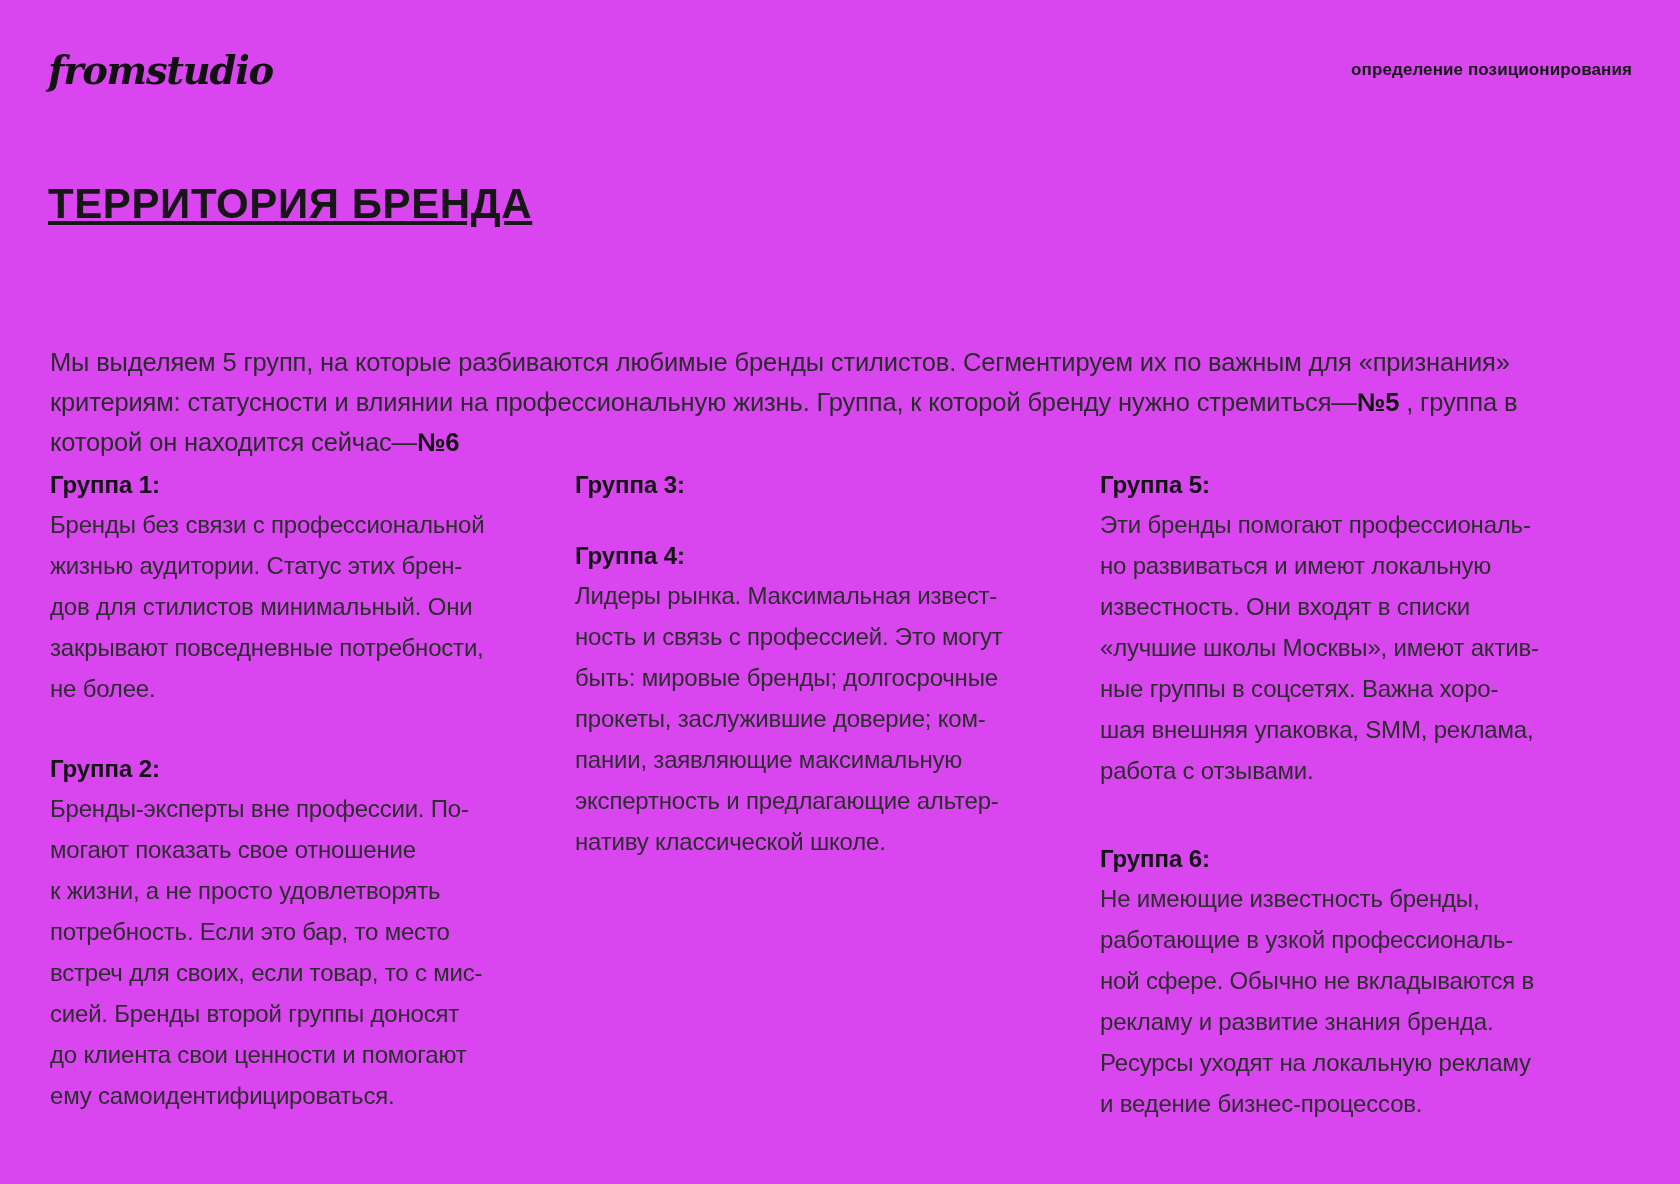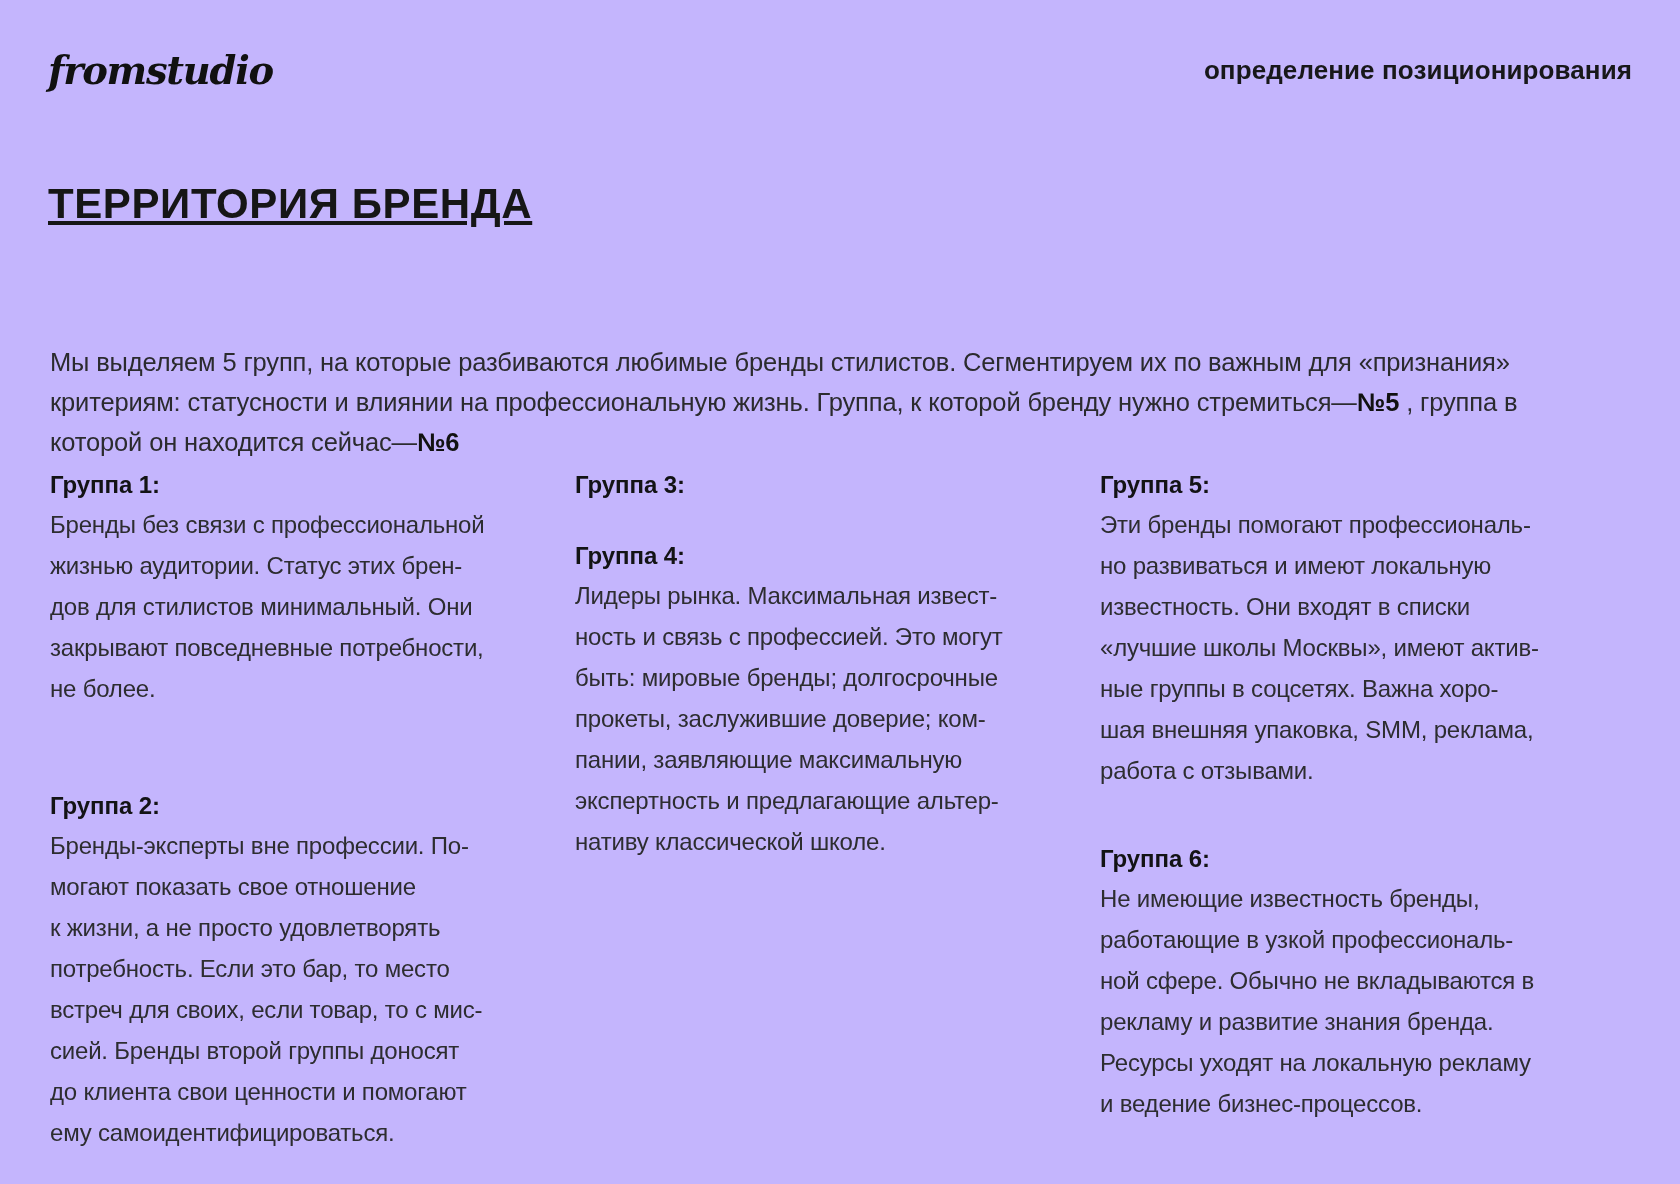--- a/index.html
+++ b/index.html
@@ -16,21 +16,21 @@
     -webkit-font-smoothing: antialiased;
     overflow: hidden;
     position: relative;
   }
   .slide {
     position: relative;
     width: 1680px;
     height: 1184px;
     box-sizing: border-box;
     padding: 0;
-    background: #c4b5fd;
+    background: #d946ef;
   }
 
   
   .header {
     position: absolute;
     top: 40px;
     left: 48px;
     right: 48px;
     height: 60px;
     display: flex;
@@ -45,21 +45,21 @@
     letter-spacing: -1.3px;
     color: #111111;
     line-height: 1;
     white-space: nowrap;
     transform: scaleX(0.96);
     transform-origin: left center;
   }
   .header-tag {
     font-family: "Liberation Sans", "DejaVu Sans", sans-serif;
     font-weight: 700;
-    font-size: 26px;
+    font-size: 17px;
     letter-spacing: 0.1px;
     color: #18181a;
     white-space: nowrap;
   }
 
   
   .page-title {
     position: absolute;
     top: 154px;
     left: 48px;
@@ -121,21 +121,21 @@
     font-size: 24px;
     font-weight: 400;
     line-height: 41px;
     letter-spacing: -0.2px;
     color: #2d2d30;
     margin: 0;
     white-space: pre-line;
   }
 
   
-  .column-1 .group-1 { margin-bottom: 78px; }
+  .column-1 .group-1 { margin-bottom: 41px; }
   .column-2 .group-3 { }
   .column-3 .group-5 { margin-bottom: 49px; }
 </style>
 </head>
 <body>
 
 <div class="slide">
 
   <div class="header">
     <div class="logo">fromstudio</div>

